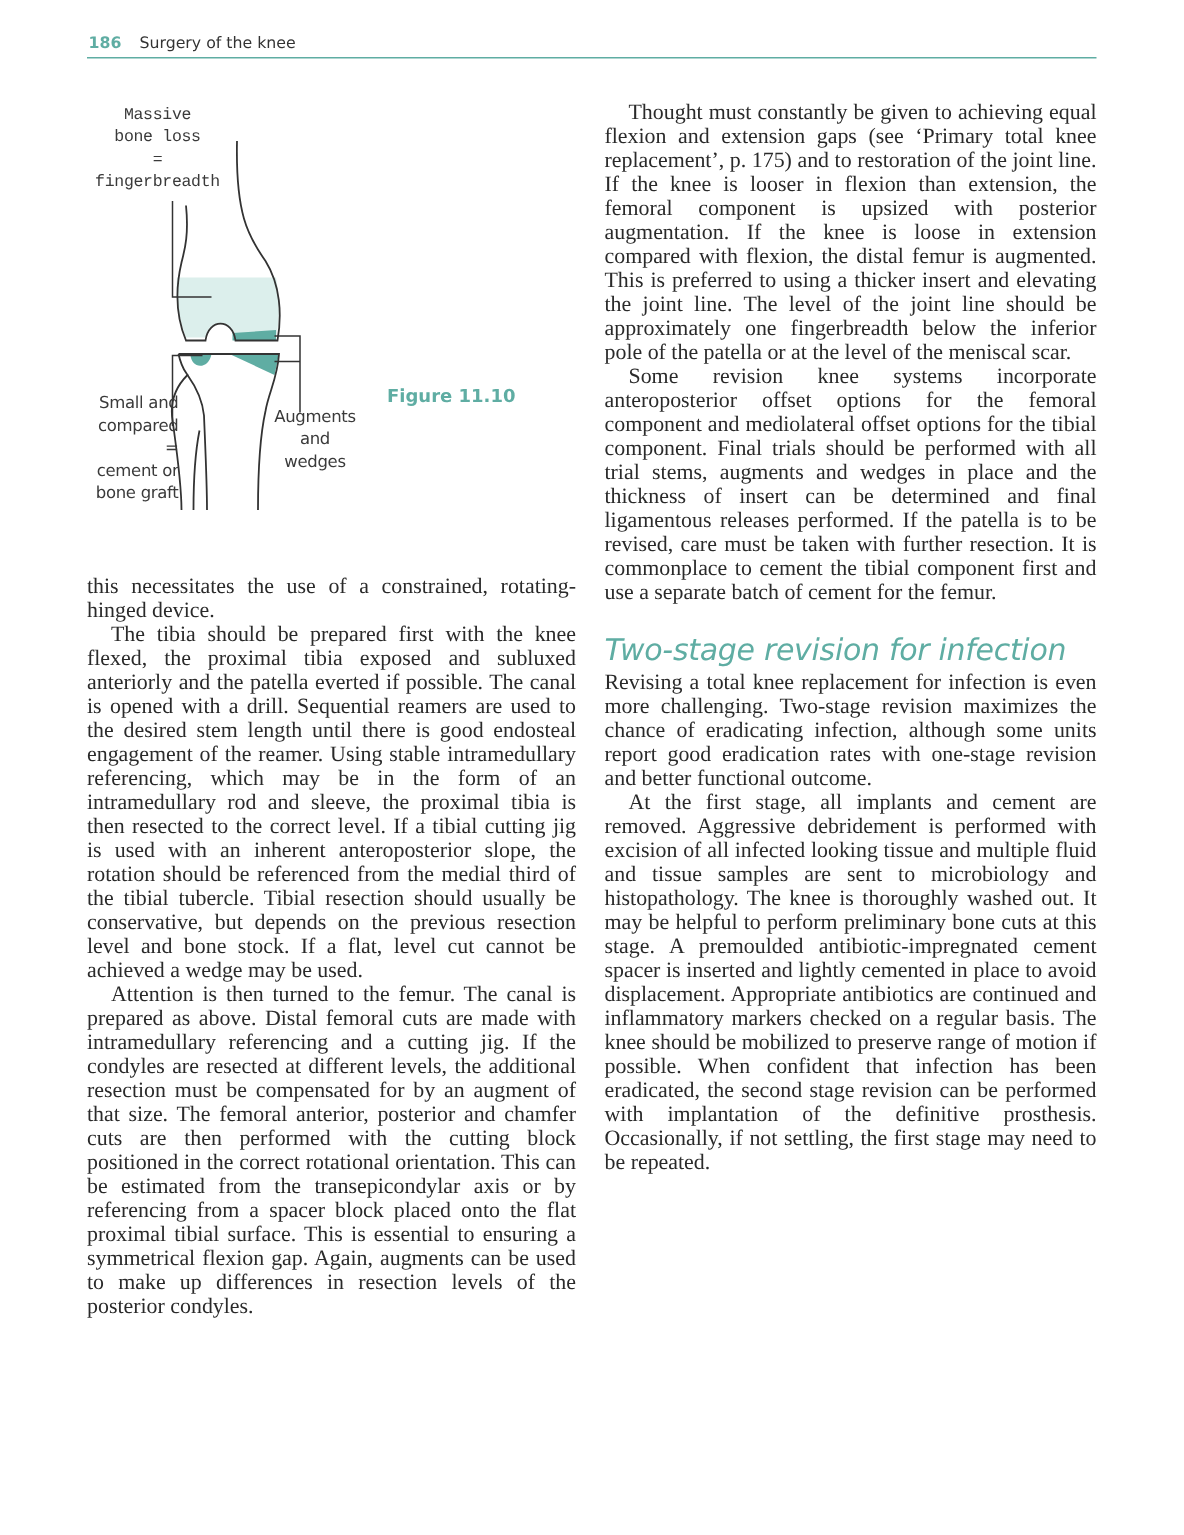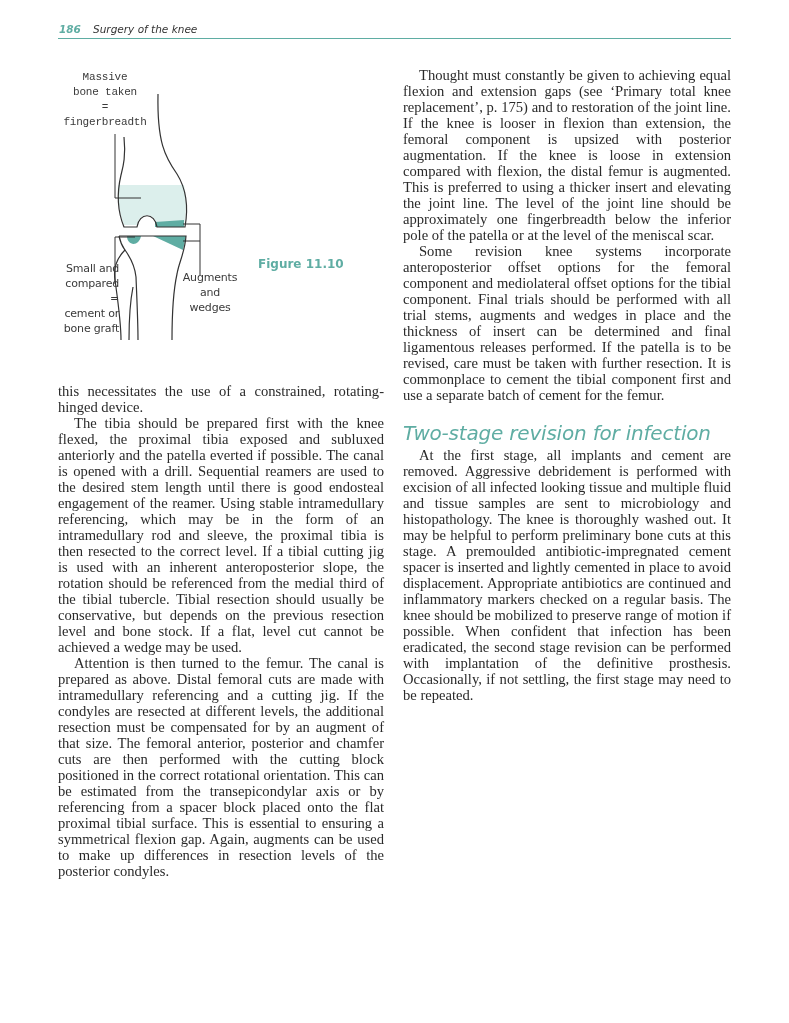--- a/index.html
+++ b/index.html
@@ -1,17 +1,17 @@
 <!DOCTYPE html>
 <html><head>
 <meta charset="utf-8">
 <style>
   html, body { margin: 0; padding: 0; background: #ffffff; }
   body { width: 789px; height: 1023px; position: relative; overflow: hidden; }
-  .header { position: absolute; left: 58px; top: 22px; width: 673px; height: 16px; border-bottom: 1.5px solid #5fada3; font-style: italic; }
+  .header { position: absolute; left: 58px; top: 22px; width: 673px; height: 16px; border-bottom: 1.5px solid #5fada3; }
   .page-num { position: absolute; left: 1px; top: 1px; font-family: "DejaVu Sans", sans-serif; font-size: 10.5px; color: #5fada3; font-weight: bold; }
   .running-head { position: absolute; left: 35px; top: 1px; font-family: "DejaVu Sans", sans-serif; font-size: 10.5px; color: #333; }
 
   .figure { position: absolute; left: 55px; top: 62px; width: 330px; height: 290px; }
   .fig-svg { position: absolute; left: 0; top: 0; }
   .fig-label { position: absolute; font-family: "DejaVu Sans", sans-serif; font-size: 11px; color: #3a3a3a; line-height: 15px; text-align: center; letter-spacing: -0.2px; }
   .caption { position: absolute; left: 203px; top: 194px; width: 140px; font-family: "DejaVu Sans", sans-serif; font-size: 11.5px; line-height: 17.5px; color: #333; }
   .caption-title { color: #5fada3; font-weight: bold; font-size: 12px; }
   .caption-text { font-style: italic; }
 
@@ -43,21 +43,21 @@
 
     <path d="M 70 188 C 75 195 80 205 81 215 C 82 240 83 260 83 278 M 78 225 C 75 240 74 260 74 278" fill="none" stroke="#333" stroke-width="1.2"></path>
 
     <path d="M 60 72 L 60 136 L 86 136" fill="none" stroke="#333" stroke-width="1"></path>
     <path d="M 60 222 L 60 175 L 80 175" fill="none" stroke="#333" stroke-width="1"></path>
     <path d="M 128 162 L 145 162 L 145 213 M 128 179 L 145 179" fill="none" stroke="#333" stroke-width="1"></path>
   </svg>
 
   <div class="fig-label" style="left:0; top:8px; width:100px;font-family:Liberation Mono, monospace;">
     <div>Massive</div>
-    <div>bone taken</div>
+    <div>bone loss</div>
     <div>=</div>
     <div>fingerbreadth</div>
   </div>
 
   <div class="fig-label" style="left:0; top:199px; width:64px; text-align:right;">
     <div>Small and</div>
     <div>compared</div>
     <div>=</div>
     <div>cement or</div>
     <div>bone graft</div>
@@ -77,14 +77,15 @@
 <div class="col col-left">
   <p class="noindent">this necessitates the use of a constrained, rotating-hinged device.</p>
   <p>The tibia should be prepared first with the knee flexed, the proximal tibia exposed and subluxed anteriorly and the patella everted if possible. The canal is opened with a drill. Sequential reamers are used to the desired stem length until there is good endosteal engagement of the reamer. Using stable intramedullary referencing, which may be in the form of an intramedullary rod and sleeve, the proximal tibia is then resected to the correct level. If a tibial cutting jig is used with an inherent anteroposterior slope, the rotation should be referenced from the medial third of the tibial tubercle. Tibial resection should usually be conservative, but depends on the previous resection level and bone stock. If a flat, level cut cannot be achieved a wedge may be used.</p>
   <p>Attention is then turned to the femur. The canal is prepared as above. Distal femoral cuts are made with intramedullary referencing and a cutting jig. If the condyles are resected at different levels, the additional resection must be compensated for by an augment of that size. The femoral anterior, posterior and chamfer cuts are then performed with the cutting block positioned in the correct rotational orientation. This can be estimated from the transepicondylar axis or by referencing from a spacer block placed onto the flat proximal tibial surface. This is essential to ensuring a symmetrical flexion gap. Again, augments can be used to make up differences in resection levels of the posterior condyles.</p>
 </div>
 
 <div class="col col-right">
   <p>Thought must constantly be given to achieving equal flexion and extension gaps (see ‘Primary total knee replacement’, p. 175) and to restoration of the joint line. If the knee is looser in flexion than extension, the femoral component is upsized with posterior augmentation. If the knee is loose in extension compared with flexion, the distal femur is augmented. This is preferred to using a thicker insert and elevating the joint line. The level of the joint line should be approximately one fingerbreadth below the inferior pole of the patella or at the level of the meniscal scar.</p>
   <p>Some revision knee systems incorporate anteroposterior offset options for the femoral component and mediolateral offset options for the tibial component. Final trials should be performed with all trial stems, augments and wedges in place and the thickness of insert can be determined and final ligamentous releases performed. If the patella is to be revised, care must be taken with further resection. It is commonplace to cement the tibial component first and use a separate batch of cement for the femur.</p>
   <div class="section-heading">Two-stage revision for infection</div>
+  <p class="noindent">Revising a total knee replacement for infection is even more challenging. Two-stage revision maximizes the chance of eradicating infection, although some units report good eradication rates with one-stage revision and better functional outcome.</p>
   <p>At the first stage, all implants and cement are removed. Aggressive debridement is performed with excision of all infected looking tissue and multiple fluid and tissue samples are sent to microbiology and histopathology. The knee is thoroughly washed out. It may be helpful to perform preliminary bone cuts at this stage. A premoulded antibiotic-impregnated cement spacer is inserted and lightly cemented in place to avoid displacement. Appropriate antibiotics are continued and inflammatory markers checked on a regular basis. The knee should be mobilized to preserve range of motion if possible. When confident that infection has been eradicated, the second stage revision can be performed with implantation of the definitive prosthesis. Occasionally, if not settling, the first stage may need to be repeated.</p>
 </div>
 
 </body></html>

